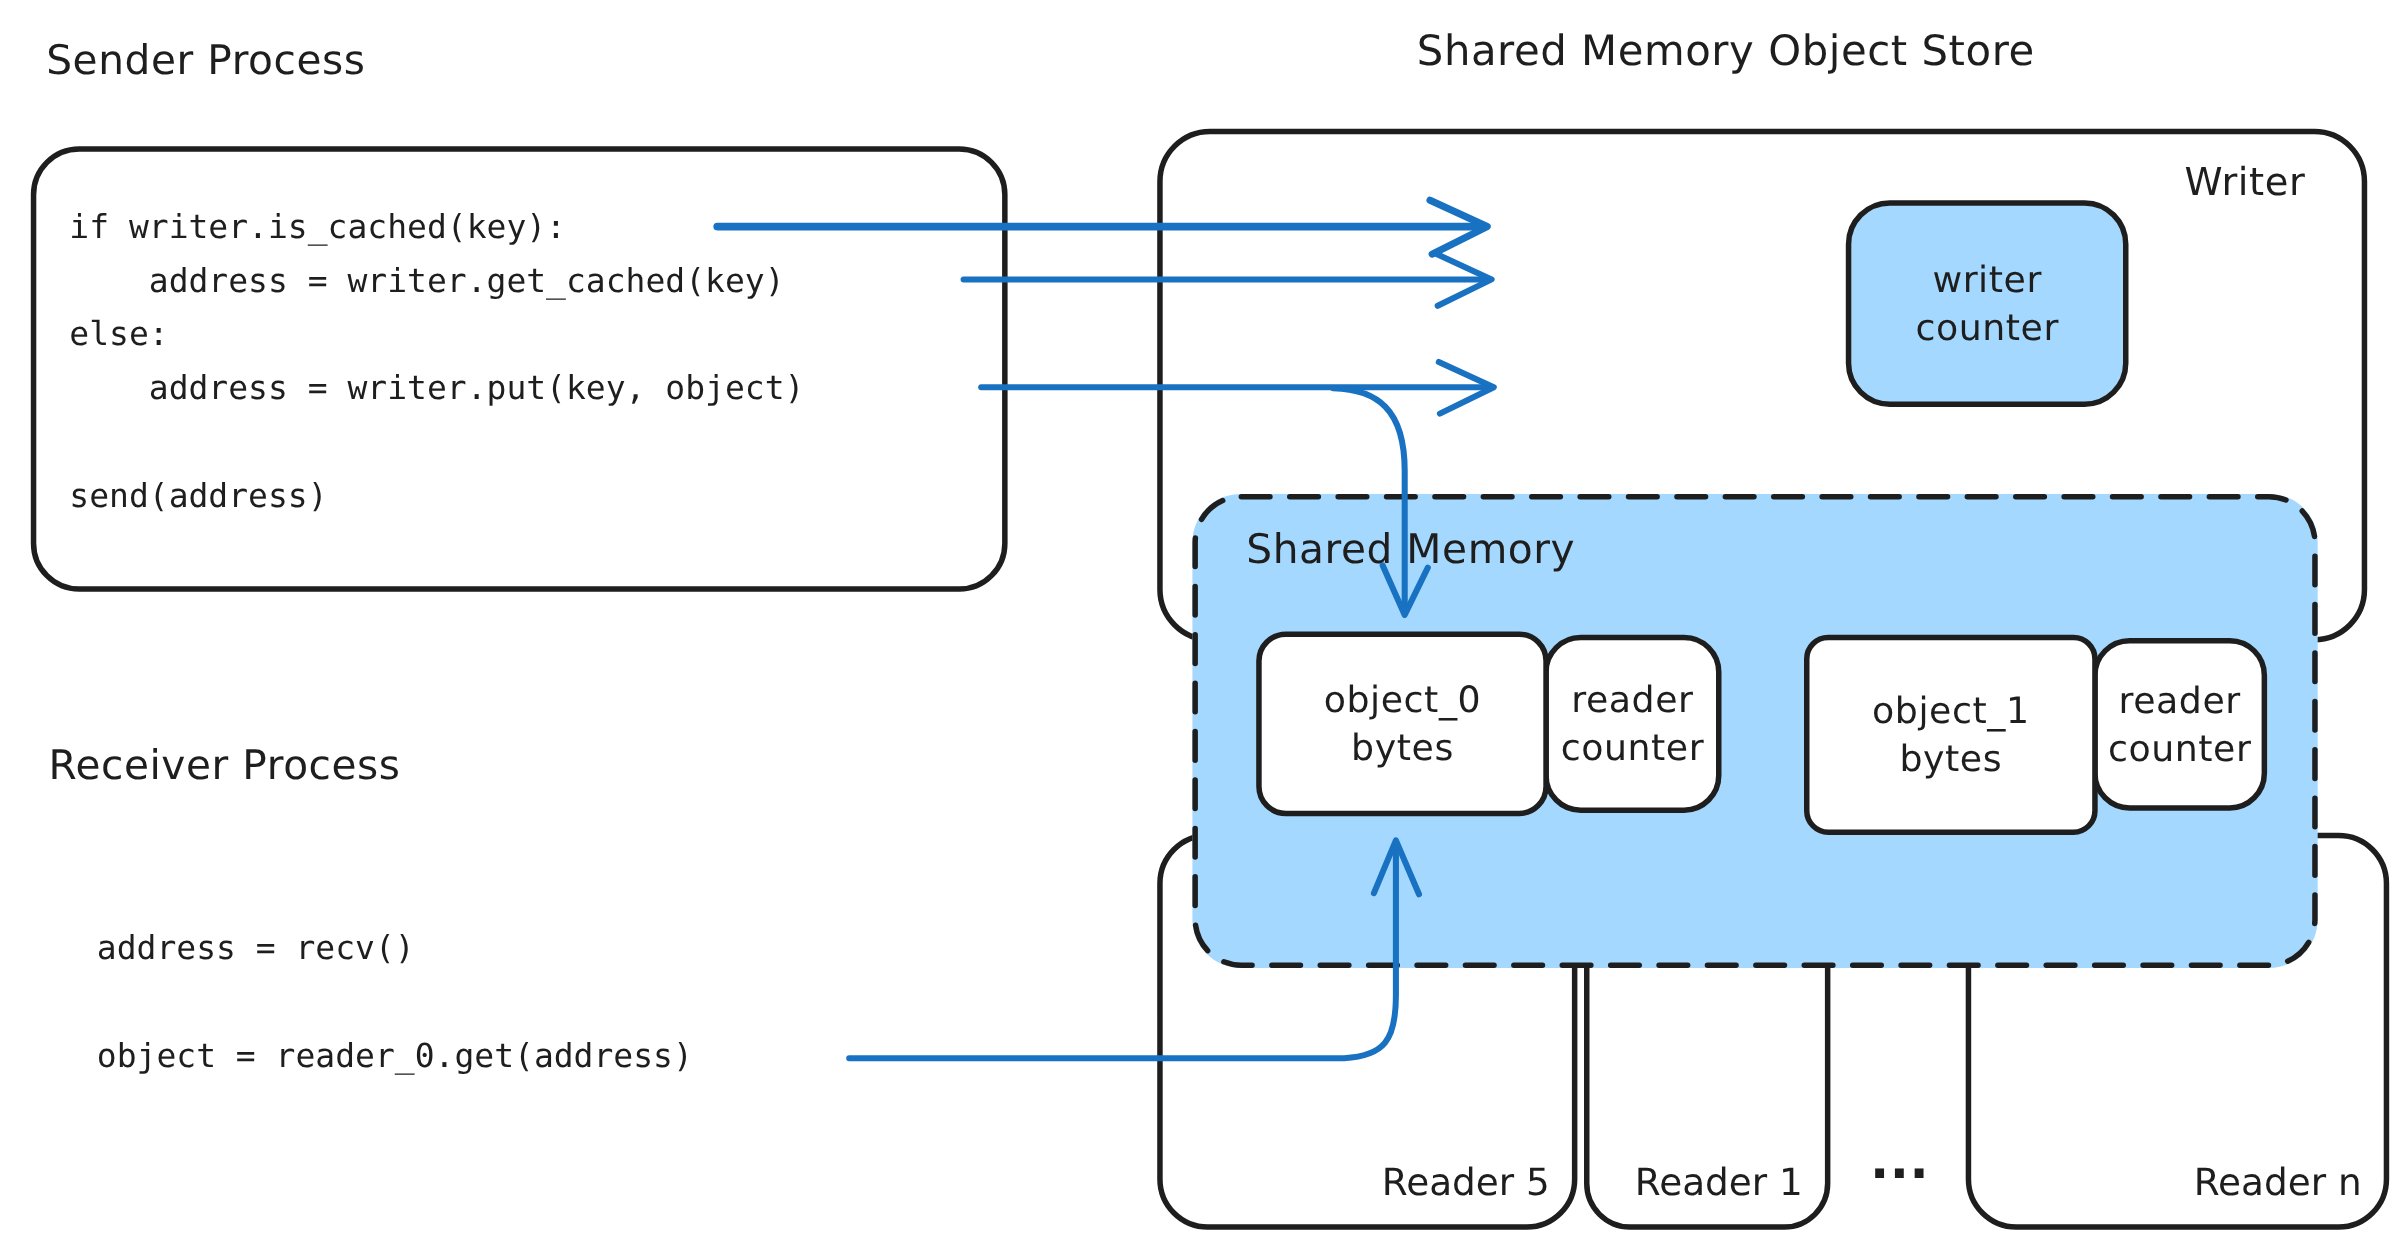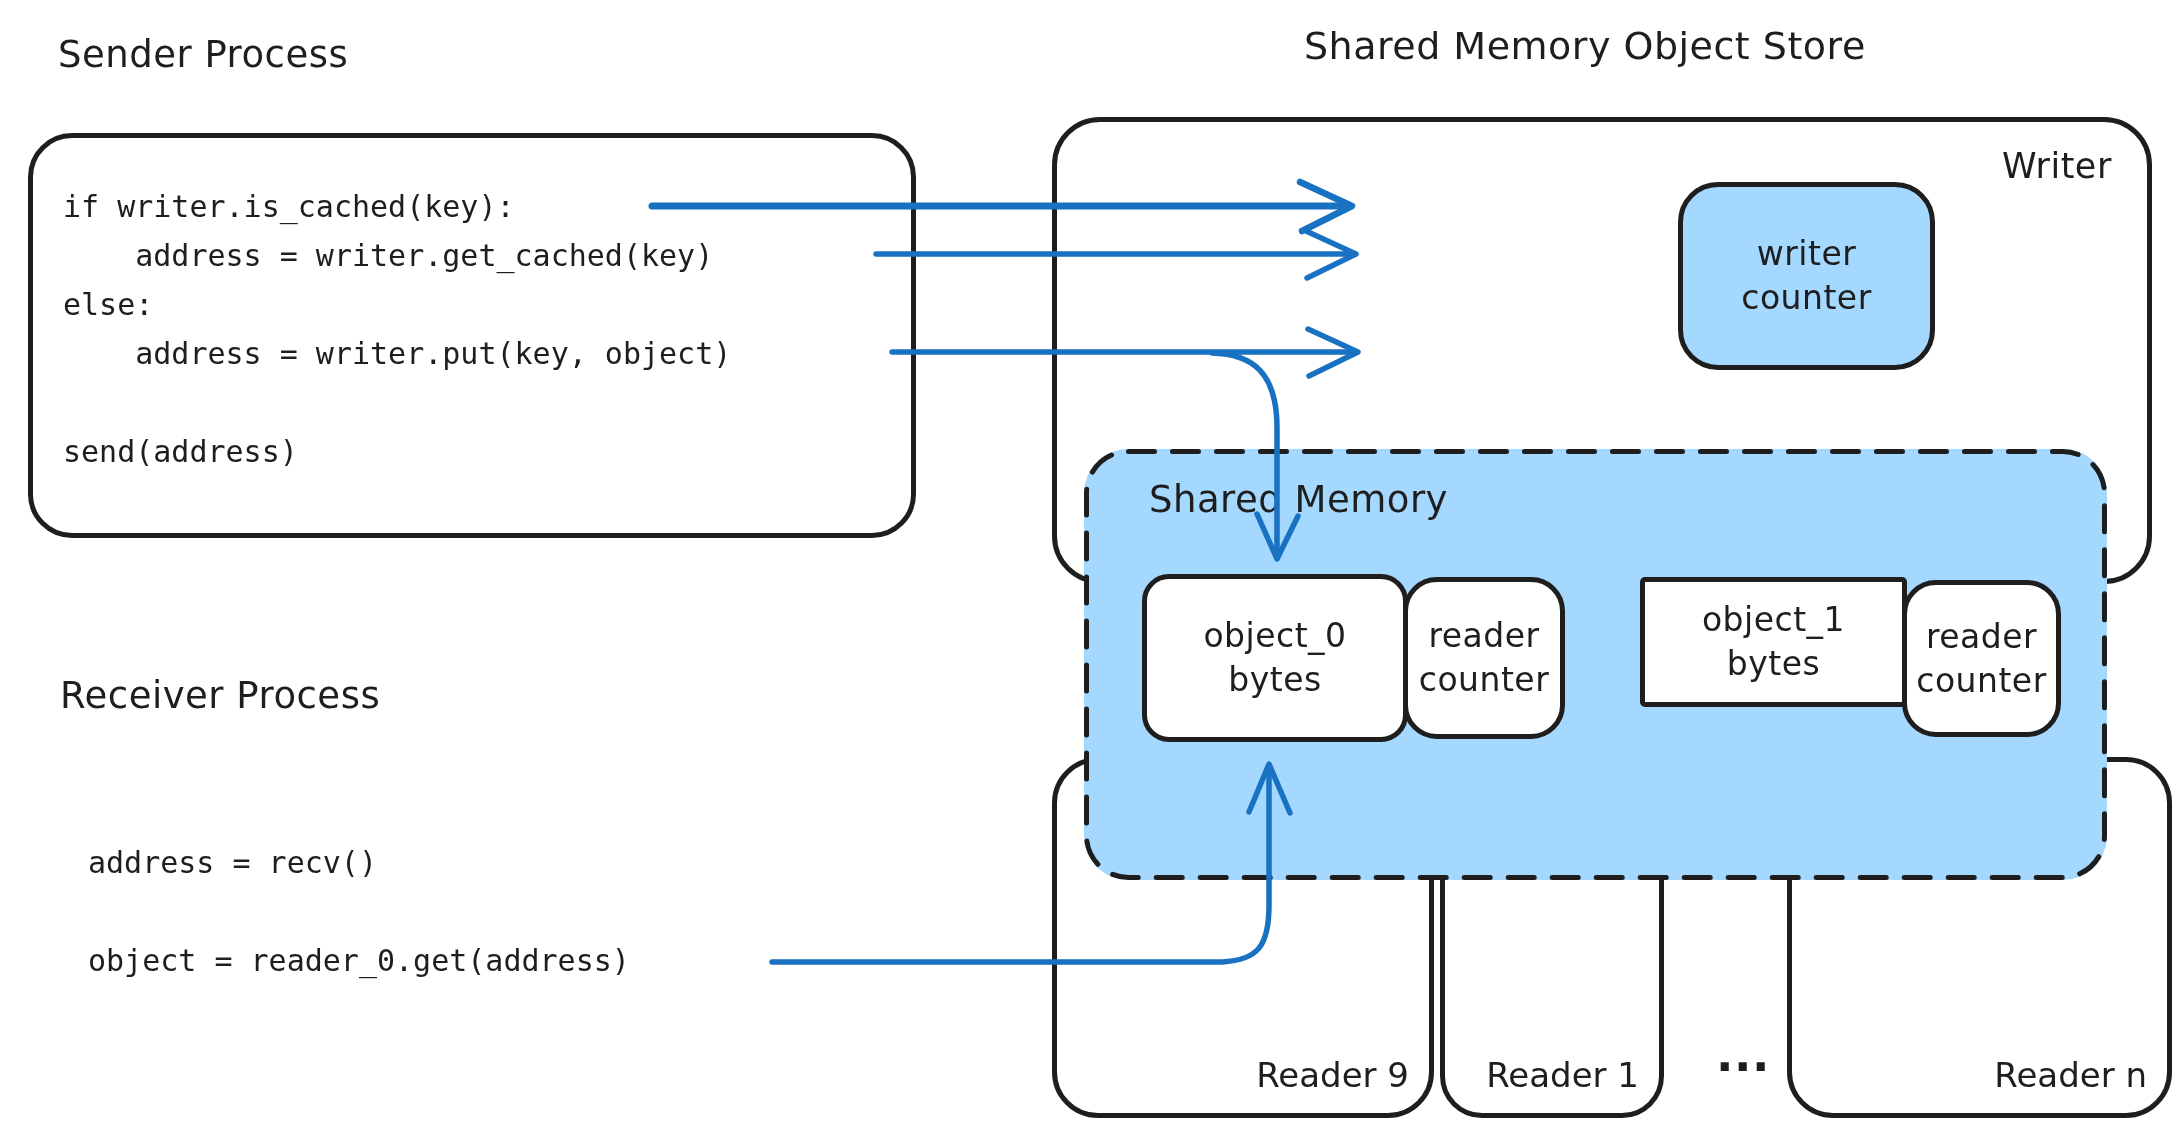--- a/index.html
+++ b/index.html
@@ -23,21 +23,20 @@
     border:5px solid var(--ink);
     background:var(--bg);
     box-sizing:border-box;
   }
   .title{
     position:absolute;
     font-size:37px;
     letter-spacing:0.5px;
     white-space:nowrap;
     z-index:9;
-    margin-left:16px;
   }
   .codeblock{
     position:absolute;
     margin:0;
     font-family:"DejaVu Sans Mono",monospace;
     font-size:30px;
     line-height:49px;
     white-space:pre;
     color:var(--ink);
     z-index:3;
@@ -67,21 +66,21 @@
 
   <div class="title" style="left:1288px;top:24px;font-size:38px;">Shared Memory Object Store</div>
 
   <div class="title" style="left:44px;top:674px;">Receiver Process</div>
 
   <div class="box" style="left:28px;top:133px;width:888px;height:405px;border-radius:44px;z-index:1;"></div>
 
   <div class="box" style="left:1052px;top:117px;width:1100px;height:467px;border-radius:48px;z-index:1;"></div>
 
   <div class="box" style="left:1052px;top:757px;width:382px;height:361px;border-radius:46px;z-index:1;">
-    <div class="reader-label">Reader 9</div>
+    <div class="reader-label">Reader 5</div>
   </div>
   <div class="box" style="left:1440px;top:757px;width:224px;height:361px;border-radius:42px;z-index:1;padding-left:42px;">
     <div class="reader-label">Reader 1</div>
   </div>
   <div class="box" style="left:1787px;top:757px;width:385px;height:361px;border-radius:46px;z-index:1;padding-left:22px;">
     <div class="reader-label">Reader n</div>
   </div>
 
   <div class="title" style="left:1700px;top:1028px;font-size:46px;font-weight:bold;z-index:2;">...</div>
 
@@ -119,21 +118,21 @@
   </div>
   <div class="box cell" style="left:1142px;top:574px;width:266px;height:168px;border-radius:27px;z-index:7;">
     <span>object_0
 bytes</span>
   </div>
 
   <div class="box cell" style="left:1902px;top:580px;width:159px;height:157px;border-radius:34px;z-index:6;">
     <span>reader
 counter</span>
   </div>
-  <div class="box cell" style="left:1640px;top:577px;width:267px;height:130px;border-radius:5px;z-index:7;">
+  <div class="box cell" style="left:1640px;top:577px;width:267px;height:182px;border-radius:22px;z-index:7;">
     <span>object_1
 bytes</span>
   </div>
 
   <svg class="abs" width="2179" height="1145" viewBox="0 0 2179 1145" style="left:0;top:0;z-index:10;pointer-events:none;">
 
     <g>
       <path class="arrow" stroke-width="7" d="M652 206 H1346"></path>
       <polyline class="arrow" stroke-width="6.5" points="1300,182 1352,206 1302,231"></polyline>
     </g>

